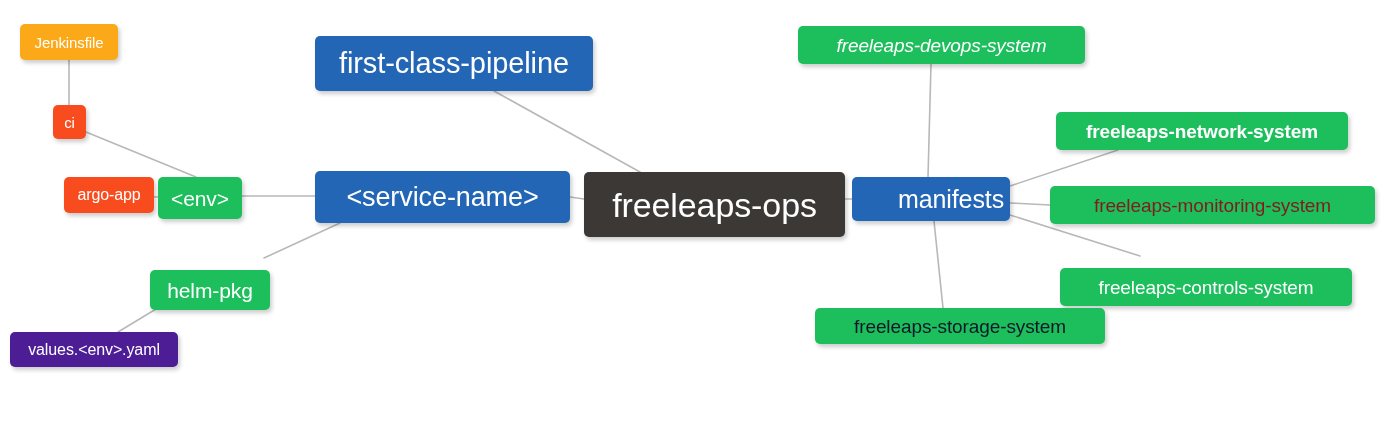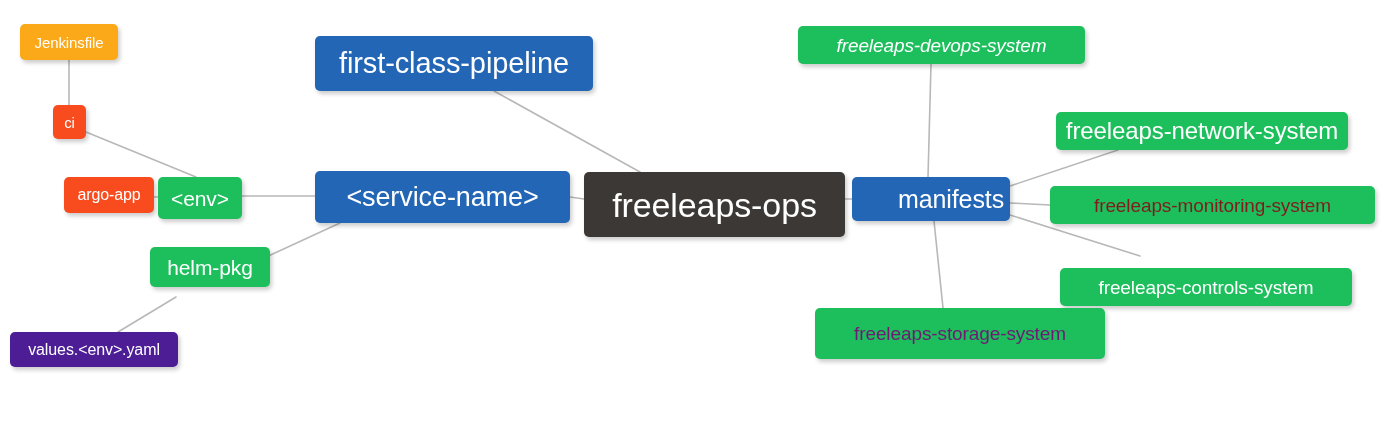--- a/index.html
+++ b/index.html
@@ -82,35 +82,35 @@
       </div>
       <div class="node" style="left: 315px; top: 36px; width: 278px; height: 55px; background: rgb(34, 102, 181); font-size: 29px; color: rgb(255, 255, 255);">
         <span class="lbl">first-class-pipeline</span>
       </div>
       <div class="node" style="left: 584px; top: 172px; width: 261px; height: 65px; background: rgb(60, 56, 53); font-size: 34px; color: rgb(255, 255, 255);">
         <span class="lbl">freeleaps-ops</span>
       </div>
       <div class="node" style="left: 852px; top: 177px; width: 158px; height: 44px; background: rgb(34, 102, 181); font-size: 25px; color: rgb(255, 255, 255); padding-left: 40px;">
         <span class="lbl">manifests</span>
       </div>
-      <div class="node" style="left: 150px; top: 247px; width: 120px; height: 40px; background: rgb(29, 191, 92); font-size: 21px; color: rgb(255, 255, 255);">
+      <div class="node" style="left: 150px; top: 270px; width: 120px; height: 40px; background: rgb(29, 191, 92); font-size: 21px; color: rgb(255, 255, 255);">
         <span class="lbl">helm-pkg</span>
       </div>
       <div class="node" style="left: 10px; top: 332px; width: 168px; height: 35px; background: #4c1d95; font-size: 16px; color: rgb(255, 255, 255);">
         <span class="lbl">values.&lt;env&gt;.yaml</span>
       </div>
       <div class="node" style="left: 798px; top: 26px; width: 287px; height: 38px; background: rgb(29, 191, 92); font-size: 19px; color: rgb(255, 255, 255); font-style: italic;">
         <span class="lbl">freeleaps-devops-system</span>
       </div>
-      <div class="node" style="left: 1056px; top: 112px; width: 292px; height: 38px; background: rgb(29, 191, 92); font-size: 24px; color: rgb(255, 255, 255);">
+      <div class="node" style="left: 1056px; top: 112px; width: 292px; height: 38px; background: rgb(29, 191, 92); font-size: 19px; color: rgb(255, 255, 255); font-weight: bold;">
         <span class="lbl">freeleaps-network-system</span>
       </div>
       <div class="node" style="left: 1050px; top: 186px; width: 325px; height: 38px; background: rgb(29, 191, 92); font-size: 19px; color: #7f1d1d;">
         <span class="lbl">freeleaps-monitoring-system</span>
       </div>
       <div class="node" style="left: 1060px; top: 268px; width: 292px; height: 38px; background: rgb(29, 191, 92); font-size: 19px; color: rgb(255, 255, 255);">
         <span class="lbl">freeleaps-controls-system</span>
       </div>
-      <div class="node" style="left: 815px; top: 308px; width: 290px; height: 51px; background: rgb(29, 191, 92); font-size: 19px; color: #701a75;">
+      <div class="node" style="left: 815px; top: 308px; width: 290px; height: 36px; background: rgb(29, 191, 92); font-size: 19px; color: #0f172a;">
         <span class="lbl">freeleaps-storage-system</span>
       </div>
     </div>
 </div>
 
 </body></html>

